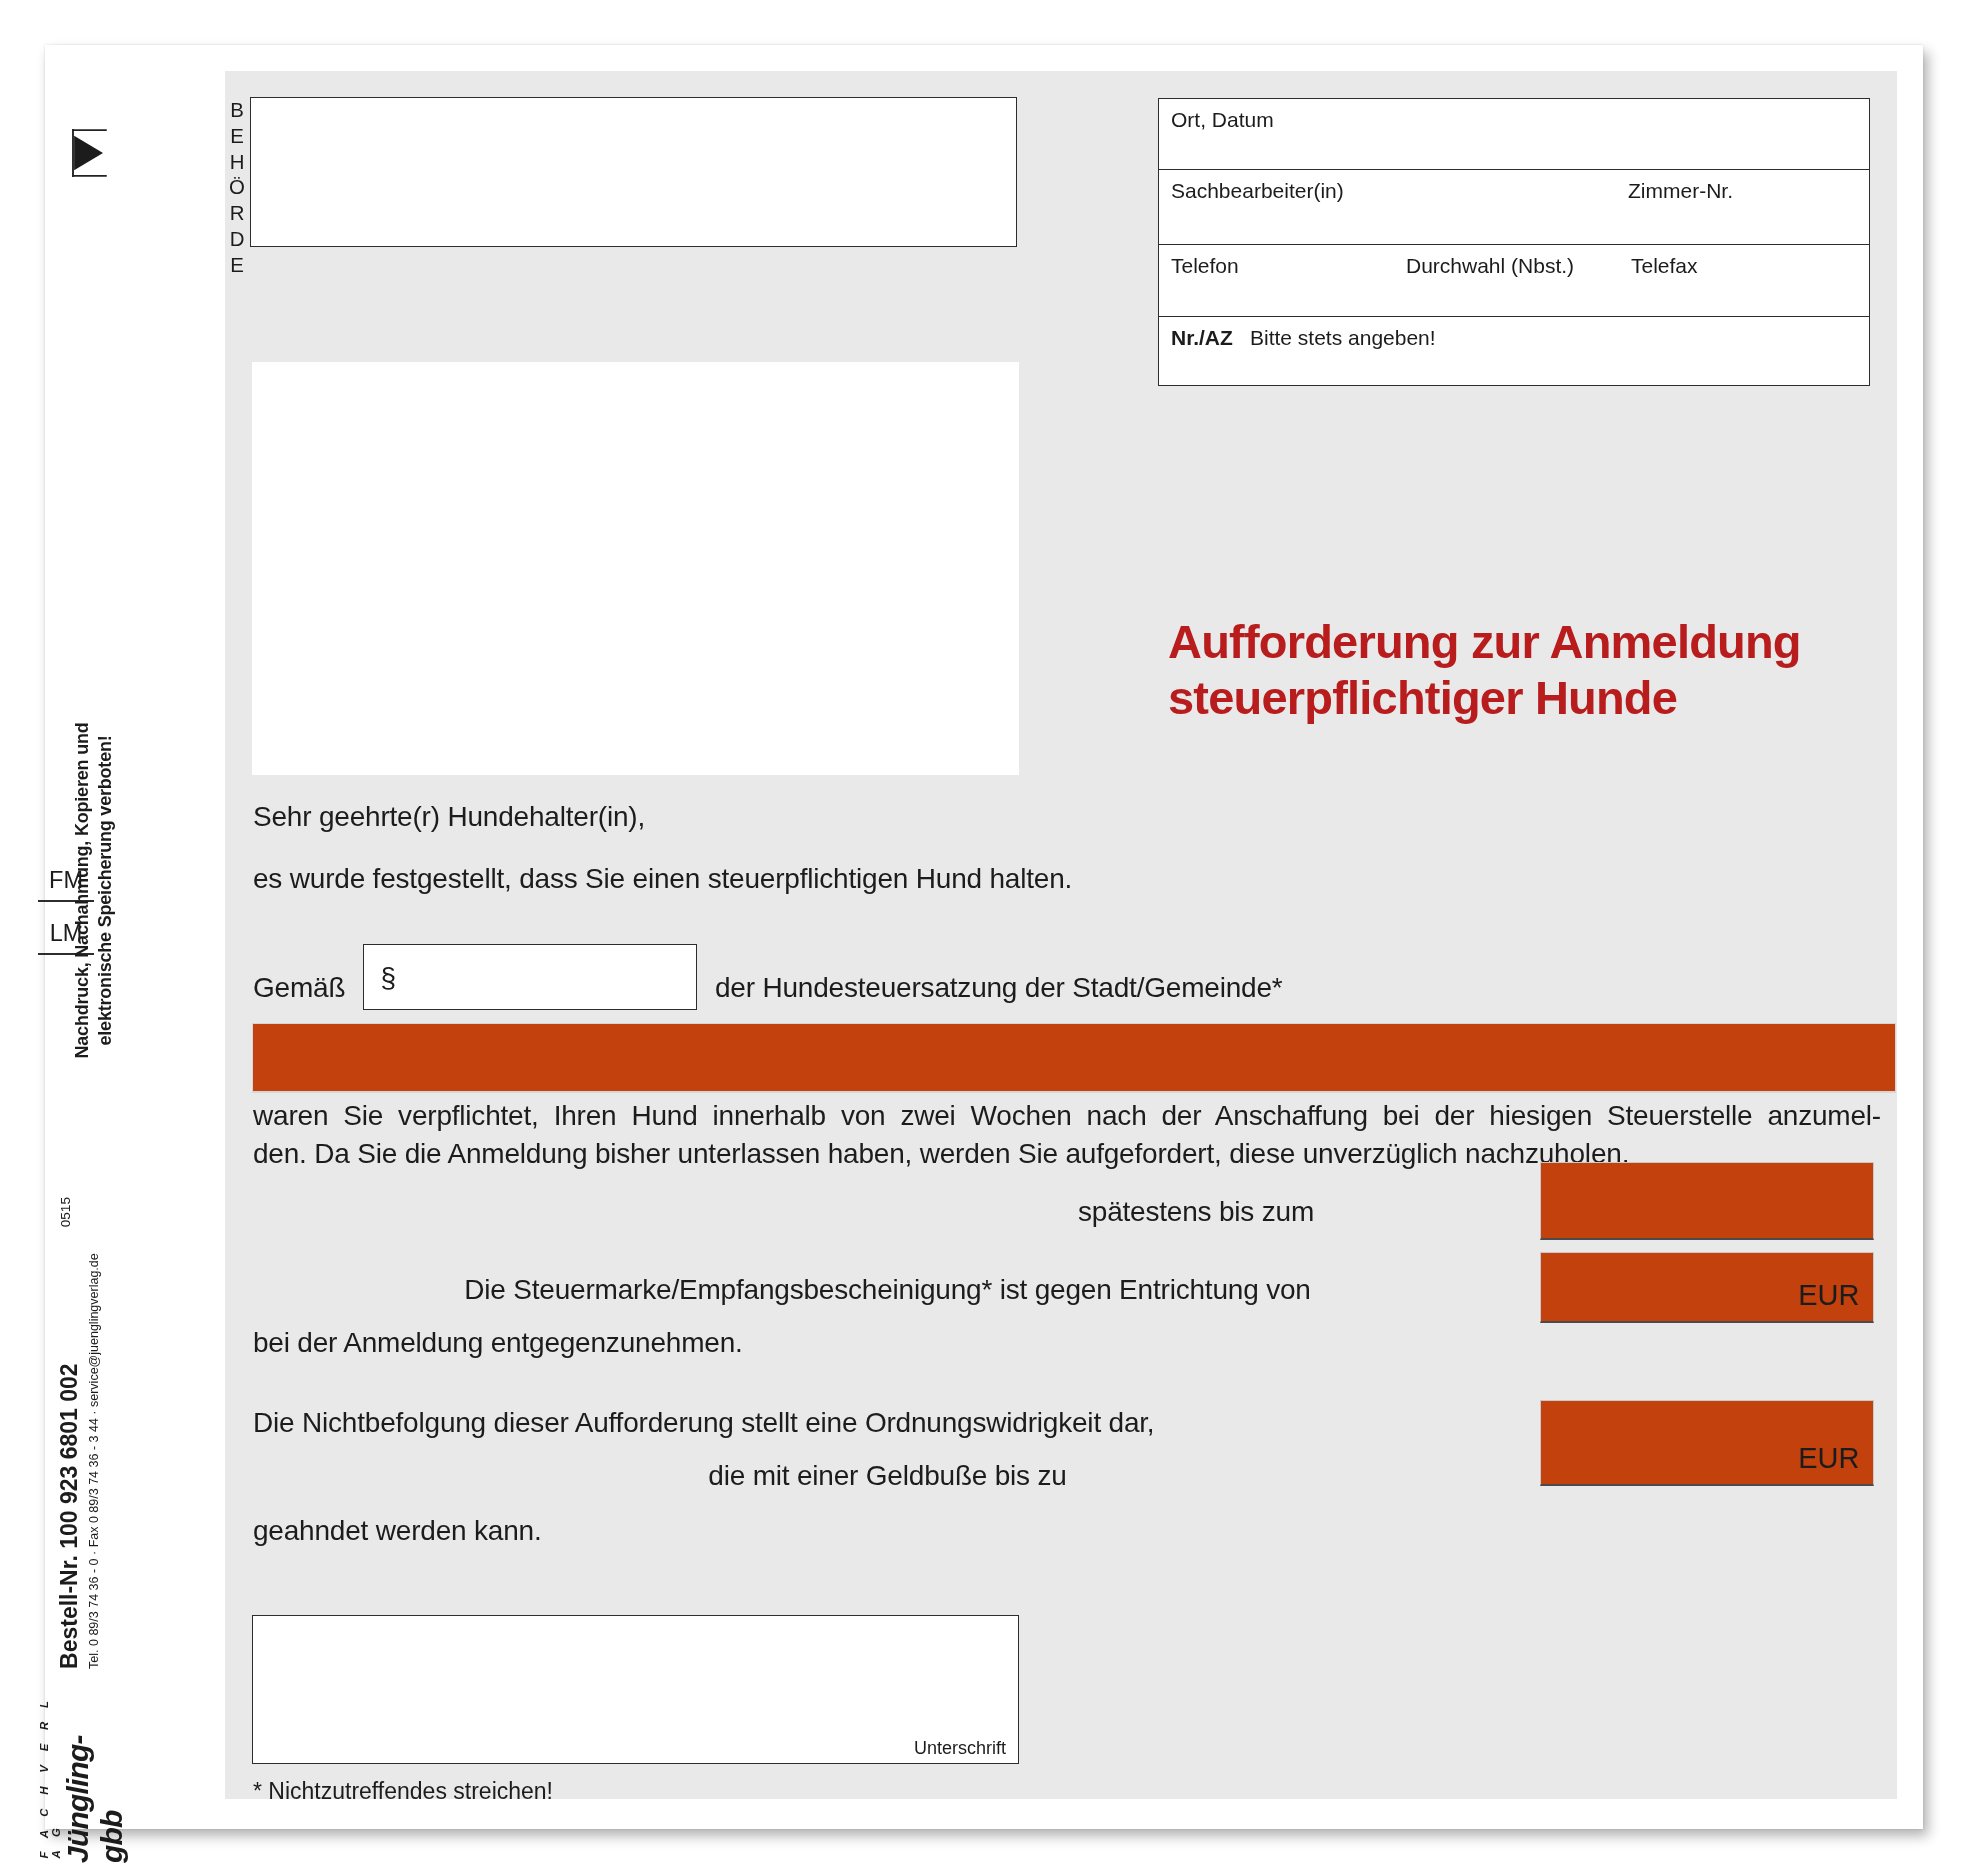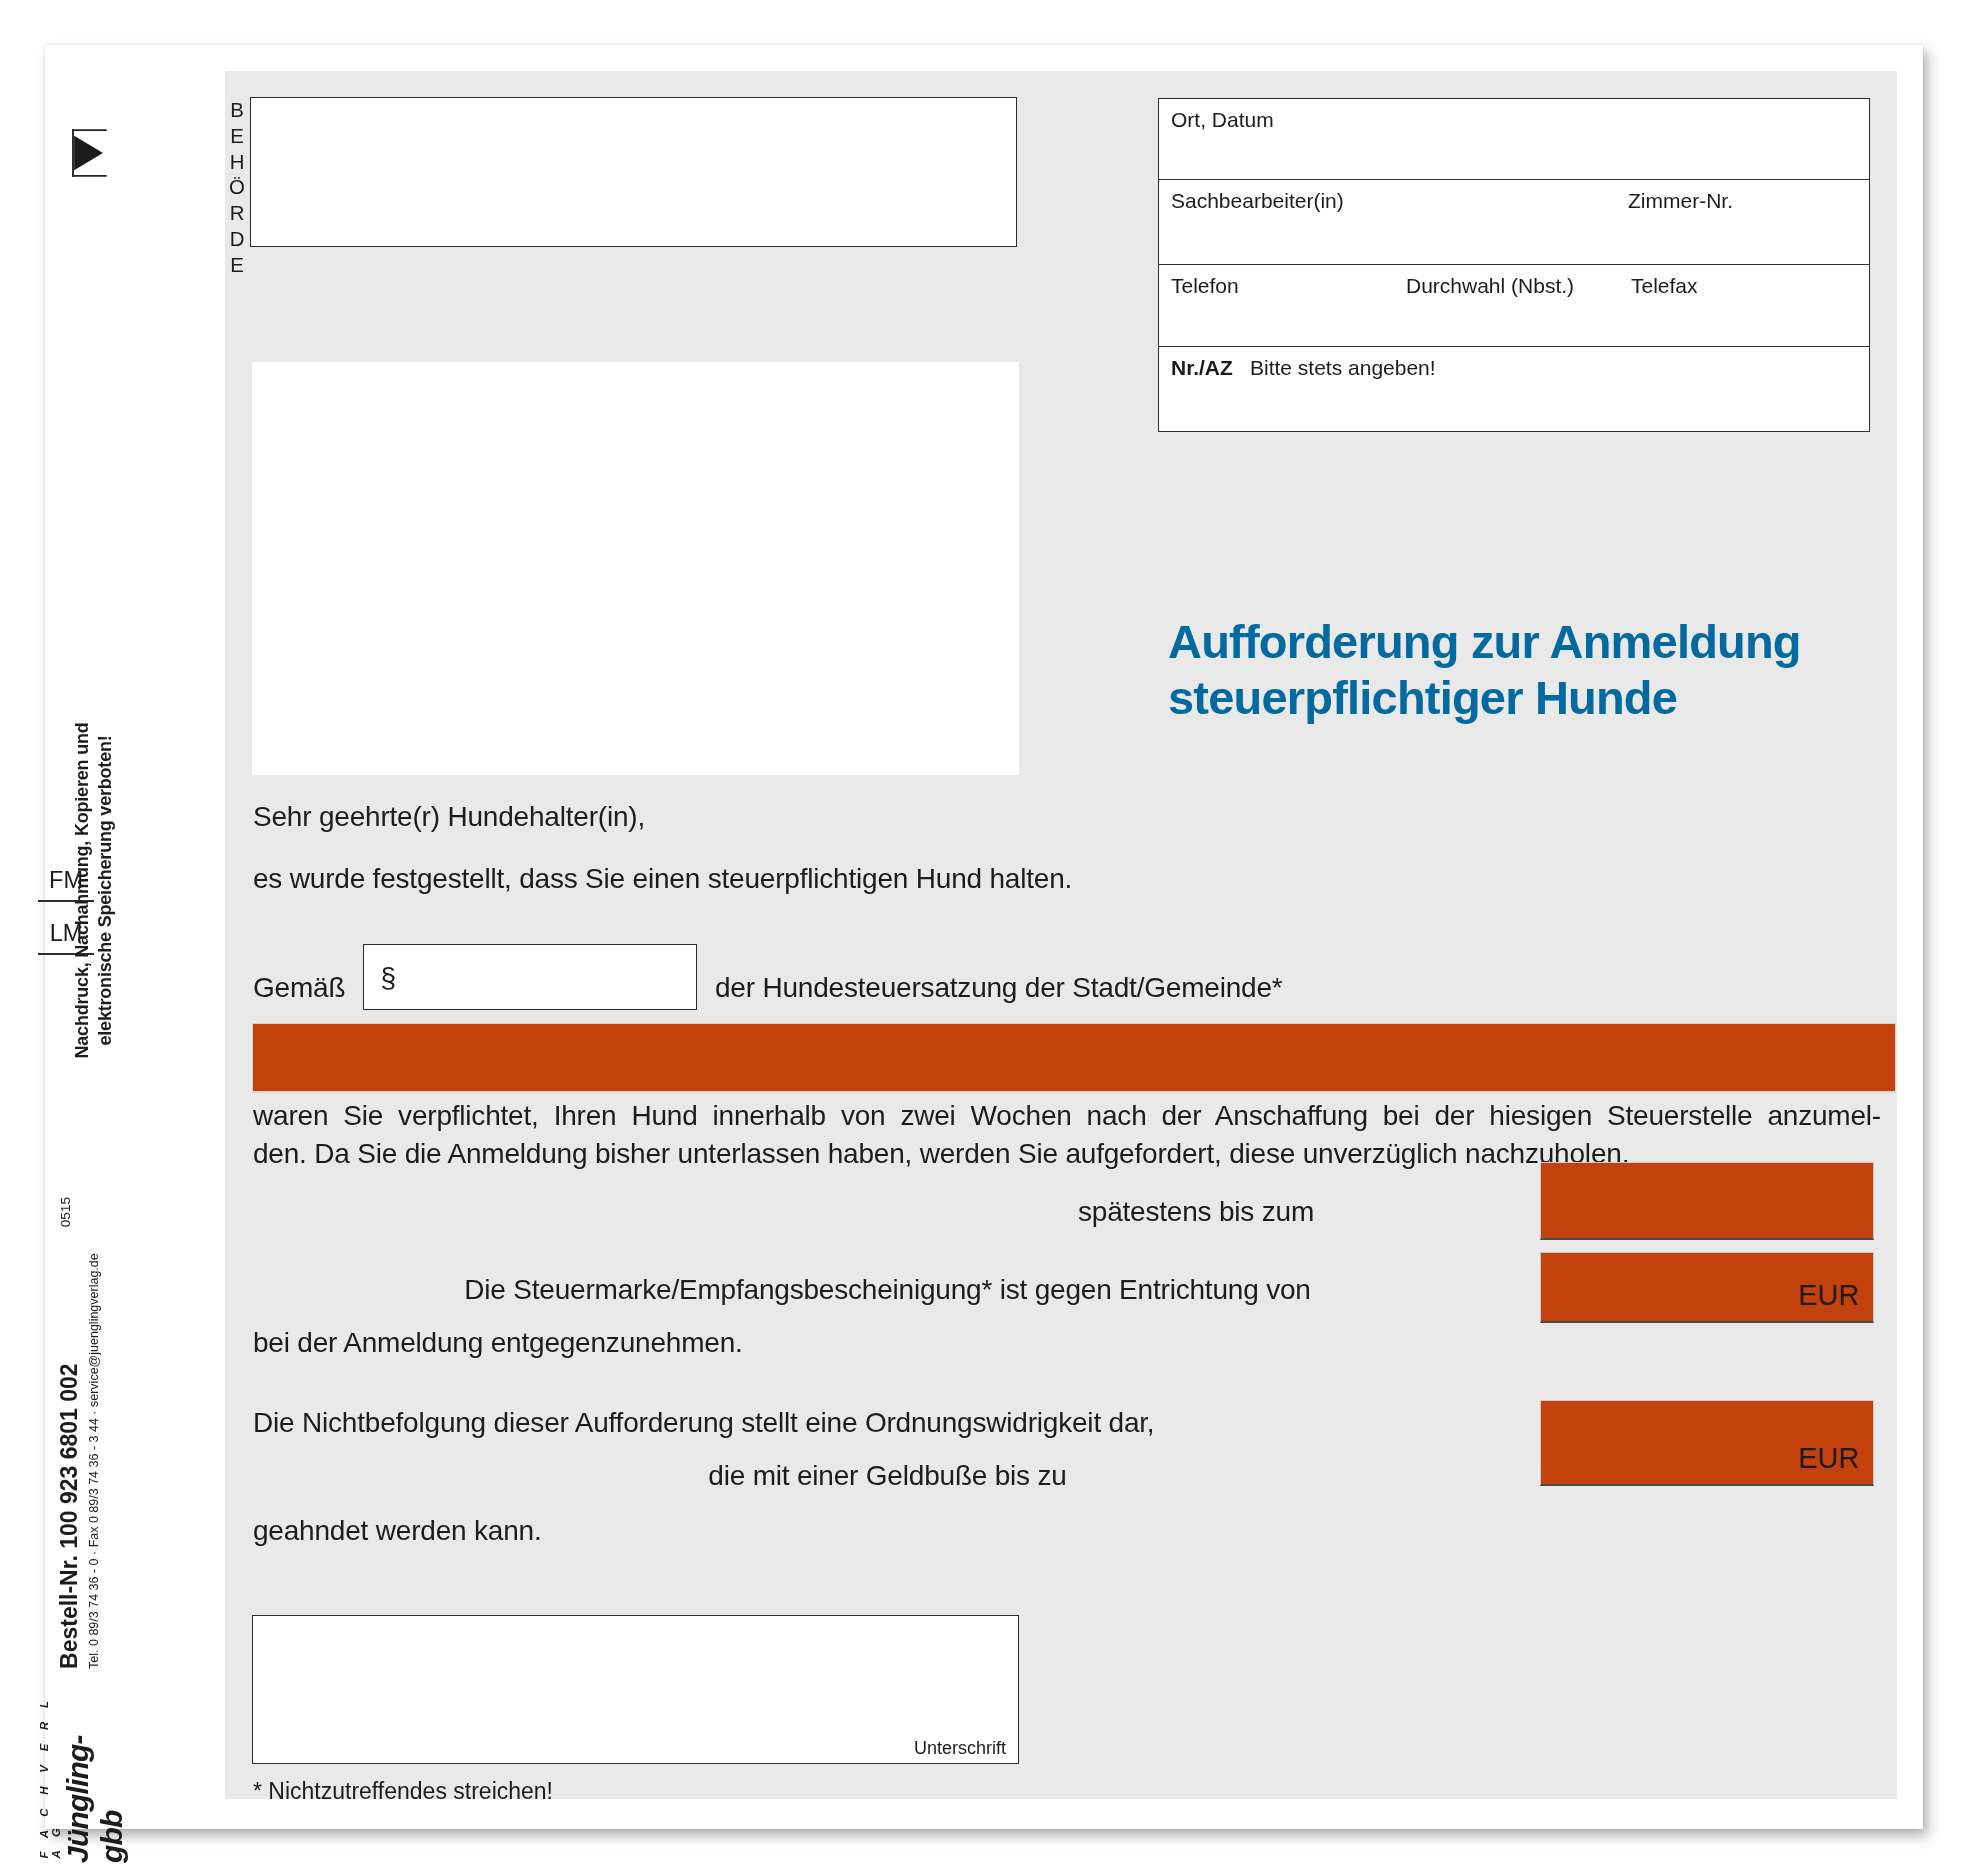--- a/index.html
+++ b/index.html
@@ -11,27 +11,27 @@
   .txt{font-size:28px;letter-spacing:-0.2px;}
   
   .reg{left:72px;top:129px;}
   
   .behoerde-word{left:225px;top:99px;font-size:20.4px;letter-spacing:3.8px;
     writing-mode:vertical-rl;text-orientation:upright;line-height:23px;}
   .box{background:#ffffff;border:1.5px solid #2d2d2d;box-sizing:border-box;}
   .window{background:#ffffff;box-sizing:border-box;}
   .field{background:#c2410c;border:0.8px solid #c9c9c9;border-bottom:2.3px solid #4b4b4b;box-sizing:border-box;}
   
-  .info-box{left:1158px;top:98px;width:712px;height:334px;display:grid;
-    grid-template-rows:70px 75px 72px 76px auto;gap:10px;}
+  .info-box{left:1158px;top:98px;width:712px;height:288px;display:grid;
+    grid-template-rows:70px 75px 72px 76px auto;}
   .info-row{position:relative;border-top:1.5px solid #2d2d2d;}
   .info-row:first-child{border-top:none;}
   .info-label{position:absolute;left:12px;top:9px;font-size:21px;white-space:nowrap;}
   .title{left:1168px;top:614px;font-size:47px;font-weight:bold;letter-spacing:-0.8px;
-    line-height:56px;color:#0369a1;}
+    line-height:56px;color:#b91c1c;}
   .leader{display:flex;align-items:center;box-sizing:border-box;flex-direction:column;}
   .dots{flex:1;height:3.8px;align-self:flex-end;margin:0 4.5px 5.3px 9px;
     background-image:repeating-linear-gradient(to right,#1b1b1b 0 3.8px,transparent 3.8px 17.4px);}
   .eur{position:absolute;right:13.6px;bottom:9px;font-size:29px;}
   .justify-line{text-align:justify;text-align-last:justify;}
   .sig-label{position:absolute;right:12px;bottom:4.5px;font-size:18px;}
   .fm-lm{width:56px;text-align:center;font-size:23.5px;border-bottom:2.3px solid #2d2d2d;padding-bottom:6px;}
   
   .rot{transform:rotate(-90deg);transform-origin:left top;}
   .copyright{left:71px;top:1061px;width:341px;height:70px;text-align:center;

